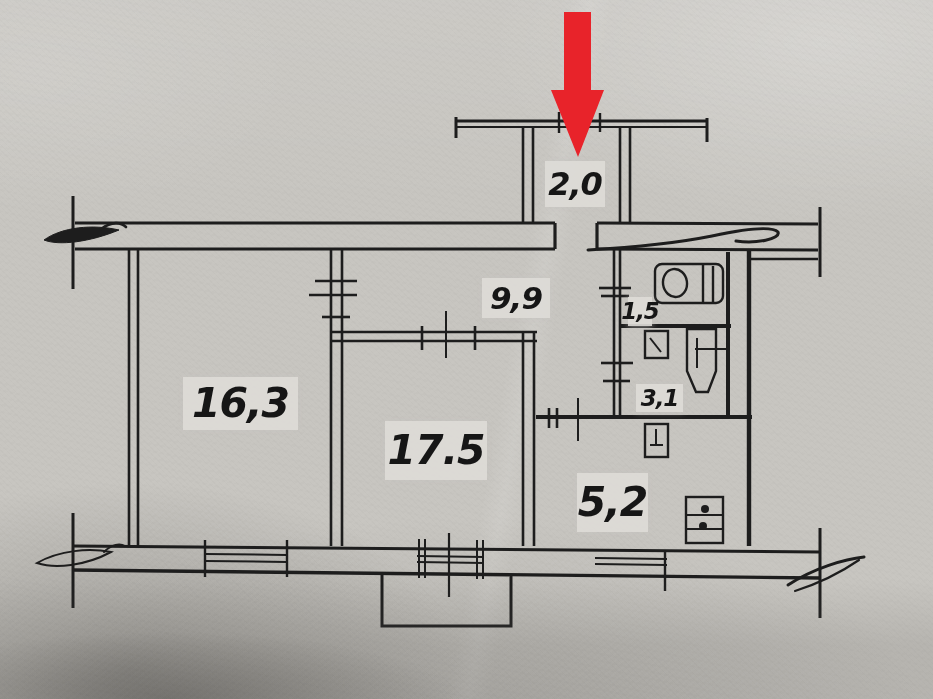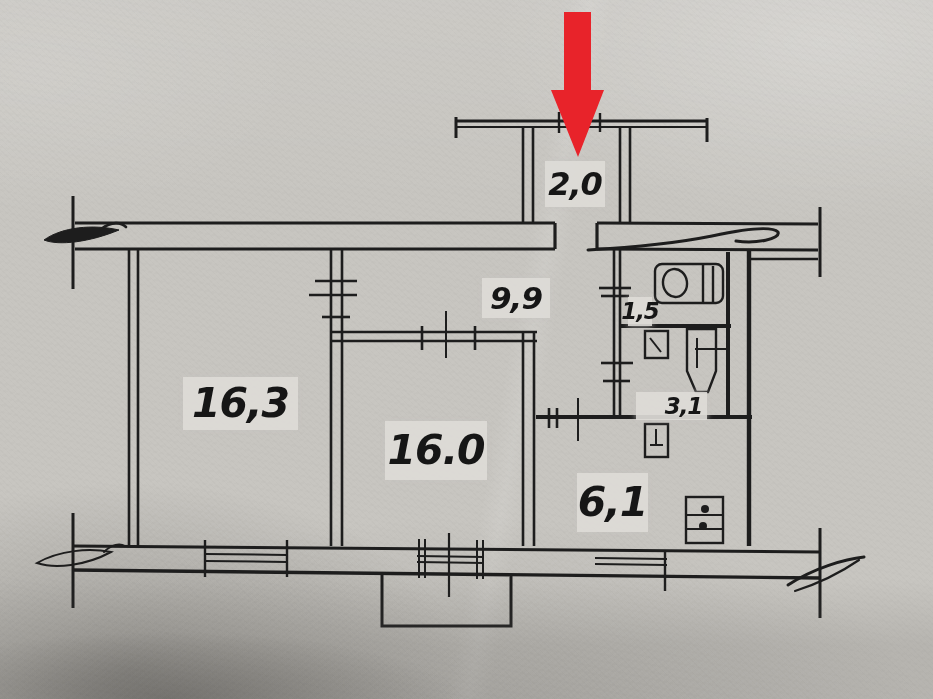--- a/index.html
+++ b/index.html
@@ -38,21 +38,21 @@
     background:rgba(221,219,215,.92);
     color:#161616;font-weight:bold;font-style:italic;
     letter-spacing:-1px;line-height:1;
     box-shadow:0 0 6px rgba(200,198,194,.8);
   }
   .lbl-living {left:183px;top:377px;width:115px;height:53px;font-size:41px;}
   .lbl-bedroom{left:385px;top:421px;width:102px;height:59px;font-size:41px;}
   .lbl-hall   {left:482px;top:278px;width:68px;height:40px;font-size:31px;}
   .lbl-kitchen{left:577px;top:473px;width:71px;height:59px;font-size:41px;}
   .lbl-toilet {left:628px;top:297px;width:24px;height:29px;font-size:23px;}
-  .lbl-bath   {left:636px;top:392px;width:47px;height:28px;font-size:23px;padding-left:24px;}
+  .lbl-bath   {left:636px;top:384px;width:47px;height:28px;font-size:23px;}
   .lbl-entry  {left:545px;top:161px;width:60px;height:46px;font-size:32px;}
 </style>
 </head>
 <body>
 
 <div class="stage">
   <div class="paper"></div>
   <div class="speckle"></div>
 
   <svg class="plan" width="933" height="699" viewBox="0 0 933 699" fill="none" stroke="#1d1d1d">
@@ -189,21 +189,21 @@
       <path d="M104,552 C112,544 120,543 125,546" stroke-width="2" stroke-linecap="round"></path>
     </g>
     <g>
       <path d="M820,528 L820,618" stroke-width="3"></path>
       <path d="M788,585 C814,568 845,559 864,557" stroke-width="3" stroke-linecap="round"></path>
       <path d="M795,591 C820,583 843,571 859,560" stroke-width="2.2" stroke-linecap="round"></path>
     </g>
   </svg>
 
   <div class="plan-label lbl-living">16,3</div>
-  <div class="plan-label lbl-bedroom">16.0</div>
+  <div class="plan-label lbl-bedroom">17.5</div>
   <div class="plan-label lbl-hall">9,9</div>
-  <div class="plan-label lbl-kitchen">6,1</div>
+  <div class="plan-label lbl-kitchen">5,2</div>
   <div class="plan-label lbl-toilet">1,5</div>
   <div class="plan-label lbl-bath">3,1</div>
   <div class="plan-label lbl-entry">2,0</div>
 
   <div class="bottom-shadow"></div>
 </div>
 
 </body></html>

